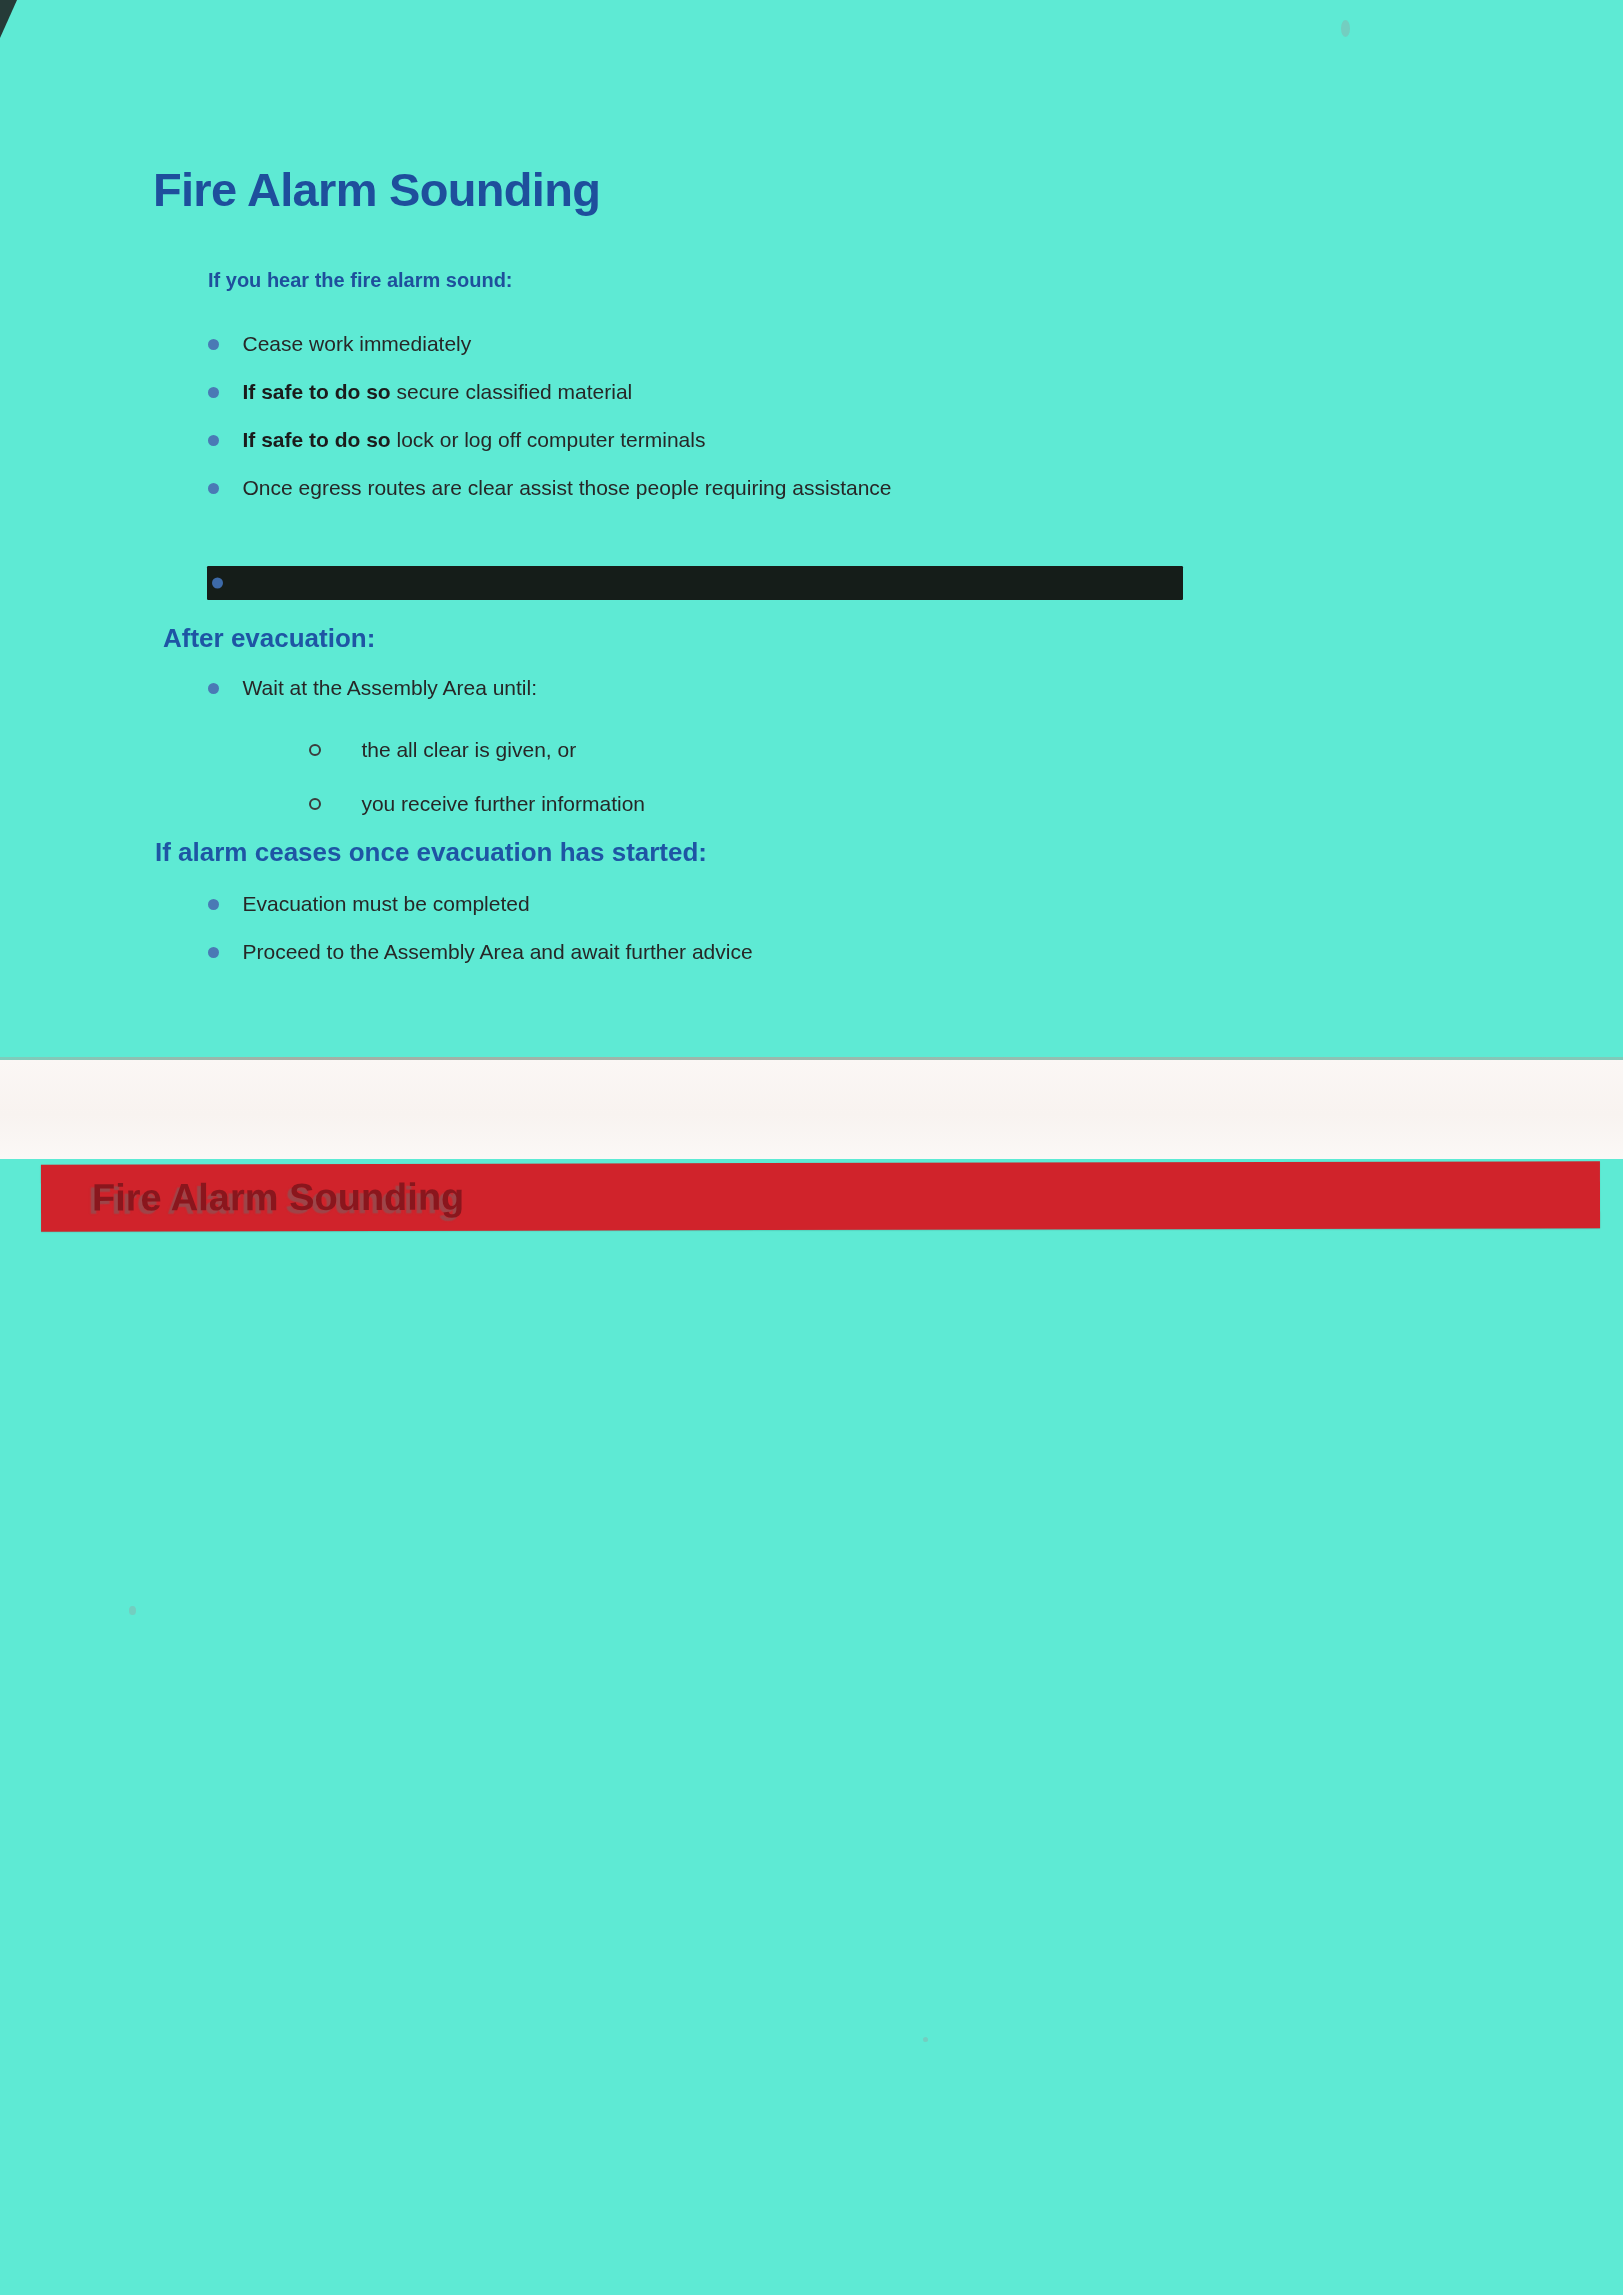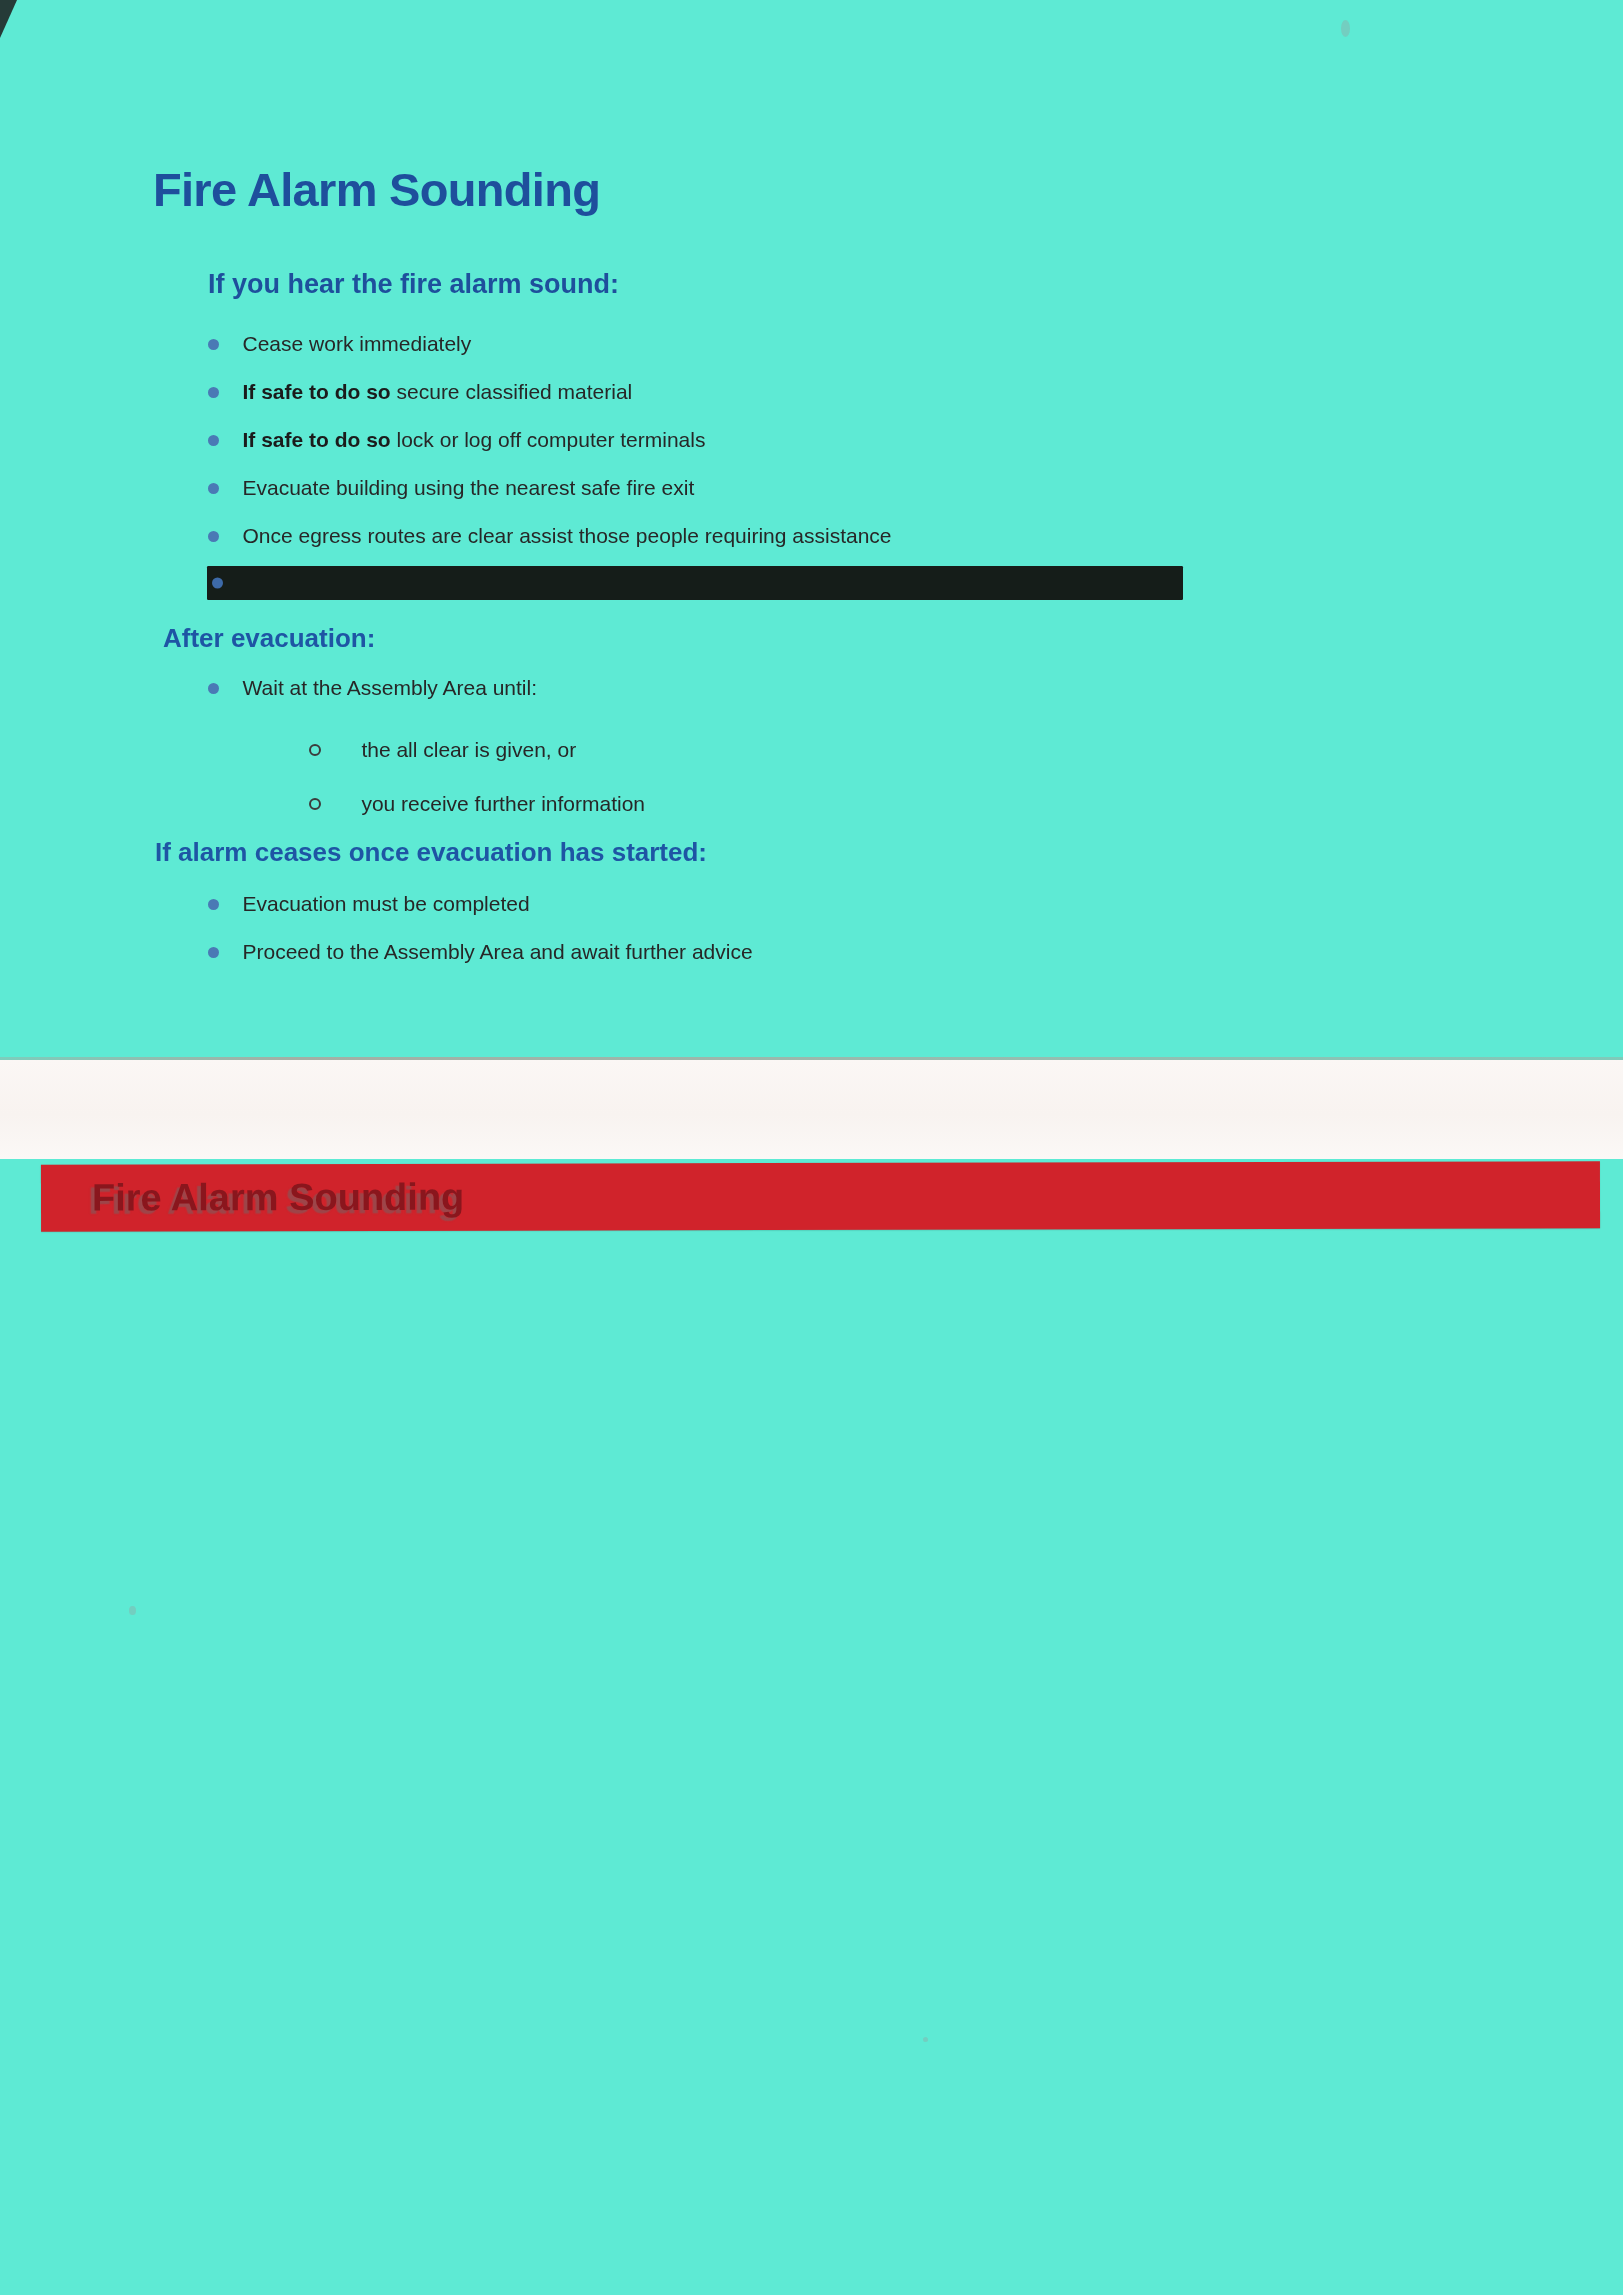--- a/index.html
+++ b/index.html
@@ -29,21 +29,21 @@
   
   .doc-title {
     top:162px; left:153px;
     font-size:47px; font-weight:bold;
     color:#1e4f9c; letter-spacing:-0.7px;
   }
 
   
   .intro-heading {
     top:269px; left:208px;
-    font-size:27px; font-weight:bold;
+    font-size:20px; font-weight:bold;
     color:#1e4f9c;
   }
   .sub-heading {
     font-size:26px; font-weight:bold;
     color:#1e55a4;
   }
   #after-heading  { top:623px;  left:155px;margin-left:8px; }
   #ceases-heading { top:837px; left:155px; }
 
   
@@ -140,24 +140,20 @@
     <li class="bullet-item">
       <span class="bullet-dot"></span>
       <span class="bullet-text"><b>If safe to do so</b><span> secure classified material</span></span>
     </li>
     <li class="bullet-item">
       <span class="bullet-dot"></span>
       <span class="bullet-text"><b>If safe to do so</b><span> lock or log off computer terminals</span></span>
     </li>
     <li class="bullet-item">
       <span class="bullet-dot"></span>
-      <span class="bullet-text"><b></b><span>Evacuate building using the nearest safe fire exit</span></span>
-    </li>
-    <li class="bullet-item">
-      <span class="bullet-dot"></span>
       <span class="bullet-text"><b></b><span>Once egress routes are clear assist those people requiring assistance</span></span>
     </li>
   </ul>
 
   <div class="abs redacted-row">
     <div class="redaction-bar">
       <span class="bullet-dot"></span>
     </div>
   </div>
 

